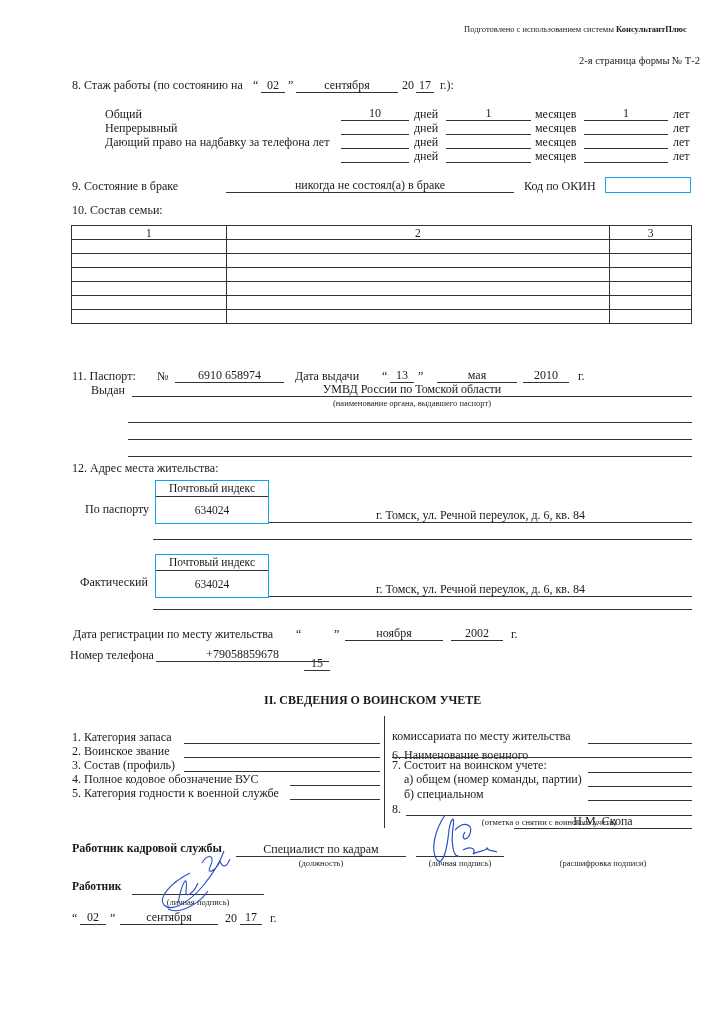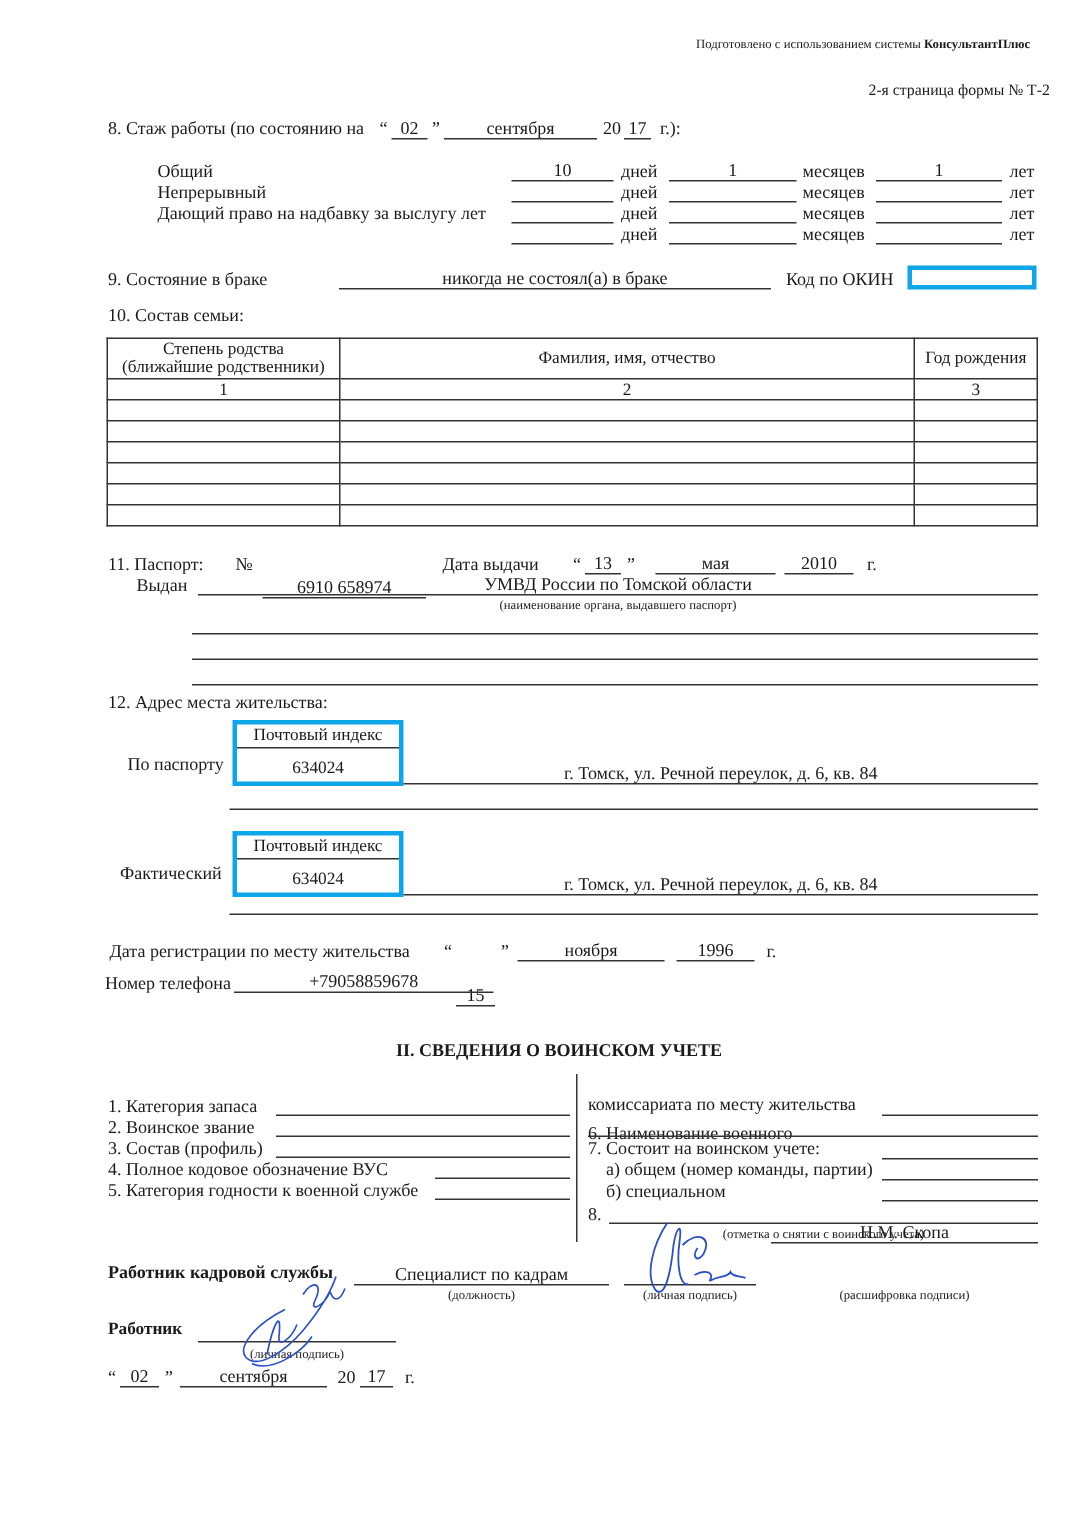--- a/index.html
+++ b/index.html
@@ -5,21 +5,21 @@
   html, body { margin:0; padding:0; background:#ffffff; }
   body { width:724px; height:1024px; position:relative; overflow:hidden;
          font-family:"Liberation Serif", "DejaVu Serif", serif; color:#1a1a1a; font-size:12px; }
   .abs { position:absolute; white-space:nowrap; }
   .ul { position:absolute; border-bottom:1px solid #333; height:14px; text-align:center; line-height:14px; }
   .hl { position:absolute; height:0; border-top:1px solid #333; }
   .cap { position:absolute; font-size:8.5px; text-align:center; white-space:nowrap; color:#222; }
   .bold { font-weight:bold; }
   table.fam { position:absolute; left:71px; top:225px; width:621px; border-collapse:collapse; }
   table.fam td { border:1px solid #333; padding:0; text-align:center; font-size:11.5px; }
-  .box { position:absolute; border:3px solid #0ea5e9; box-sizing:border-box; text-align:center; font-size:11.5px; }
+  .box { position:absolute; border:1px solid #0ea5e9; box-sizing:border-box; text-align:center; font-size:11.5px; }
   .sig { position:absolute; }
 </style>
 </head>
 <body>
 
 <div class="abs" style="left:464px; top:24px; font-size:8.5px;">
   <span>Подготовлено с использованием системы </span><span class="bold">КонсультантПлюс</span>
 </div>
 <div class="abs" style="left:579px; top:55px; font-size:10.5px;">2-я страница формы № Т-2</div>
 
@@ -27,21 +27,21 @@
 <div class="abs" style="left:253px; top:78px;">“</div>
 <div class="ul" style="left:261px; top:78px; width:24px;">02</div>
 <div class="abs" style="left:288px; top:78px;">”</div>
 <div class="ul" style="left:296px; top:78px; width:102px;">сентября</div>
 <div class="abs" style="left:402px; top:78px;">20</div>
 <div class="ul" style="left:416px; top:78px; width:18px;">17</div>
 <div class="abs" style="left:440px; top:78px;">г.):</div>
 
 <div class="abs" style="left:105px; top:107px;">Общий</div>
 <div class="abs" style="left:105px; top:121px;">Непрерывный</div>
-<div class="abs" style="left:105px; top:135px;">Дающий право на надбавку за выслугу лет</div>
+<div class="abs" style="left:105px; top:135px;">Дающий право на надбавку за телефона лет</div>
 
 <div>
   <div class="ul" style="left:341px; top:106px; width:68px;">10</div>
   <div class="abs" style="left:414px; top:107px;">дней</div>
   <div class="ul" style="left:446px; top:106px; width:85px;">1</div>
   <div class="abs" style="left:535px; top:107px;">месяцев</div>
   <div class="ul" style="left:584px; top:106px; width:84px;">1</div>
   <div class="abs" style="left:673px; top:107px;">лет</div>
 </div>
 <div>
@@ -75,25 +75,20 @@
 <div class="box" style="left:605px; top:177px; width:86px; height:16px;"></div>
 
 <div class="abs" style="left:72px; top:203px;">10. Состав семьи:</div>
 <table class="fam">
   <colgroup>
       <col style="width:155px">
       <col style="width:384px">
       <col style="width:82px">
     </colgroup>
   <tbody>
-      <tr style="height:27px">
-    <td style="line-height:12px;"><span style="display:inline-block; width:140px; white-space:normal;">Степень родства (ближайшие родственники)</span></td>
-    <td>Фамилия, имя, отчество</td>
-    <td>Год рождения</td>
-  </tr>
   <tr style="height:14px">
     <td style="line-height:12px;">1</td>
     <td style="line-height:12px;">2</td>
     <td style="line-height:12px;">3</td>
   </tr>
   <tr style="height:14px">
         <td></td>
         <td></td>
         <td></td>
       </tr>
@@ -120,21 +115,21 @@
   <tr style="height:14px">
         <td></td>
         <td></td>
         <td></td>
       </tr>
 </tbody>
   </table>
 
 <div class="abs" style="left:72px; top:369px;">11. Паспорт:</div>
 <div class="abs" style="left:157px; top:369px;">№</div>
-<div class="ul" style="left:175px; top:384px; width:109px;">6910 658974</div>
+<div class="ul" style="left:175px; top:368px; width:109px;">6910 658974</div>
 <div class="abs" style="left:295px; top:369px;">Дата выдачи</div>
 <div class="abs" style="left:382px; top:369px;">“</div>
 <div class="ul" style="left:390px; top:368px; width:24px;">13</div>
 <div class="abs" style="left:418px; top:369px;">”</div>
 <div class="ul" style="left:437px; top:368px; width:80px;">мая</div>
 <div class="ul" style="left:523px; top:368px; width:46px;">2010</div>
 <div class="abs" style="left:578px; top:369px;">г.</div>
 
 <div class="abs" style="left:91px; top:383px;">Выдан</div>
 <div class="ul" style="left:132px; top:382px; width:560px;">УМВД России по Томской области</div>
@@ -159,21 +154,21 @@
 </div>
 <div class="abs" style="left:80px; top:575px;">Фактический</div>
 <div class="ul" style="left:269px; top:582px; width:423px;">г. Томск, ул. Речной переулок, д. 6, кв. 84</div>
 <div class="hl" style="left:153px; top:609px; width:539px;"></div>
 
 <div class="abs" style="left:73px; top:627px;">Дата регистрации по месту жительства</div>
 <div class="abs" style="left:296px; top:627px;">“</div>
 <div class="ul" style="left:304px; top:656px; width:26px;">15</div>
 <div class="abs" style="left:334px; top:627px;">”</div>
 <div class="ul" style="left:345px; top:626px; width:98px;">ноября</div>
-<div class="ul" style="left:451px; top:626px; width:52px;">1996</div>
+<div class="ul" style="left:451px; top:626px; width:52px;">2002</div>
 <div class="abs" style="left:511px; top:627px;">г.</div>
 
 <div class="abs" style="left:70px; top:648px;">Номер телефона</div>
 <div class="ul" style="left:156px; top:647px; width:173px; text-align:center;">+79058859678</div>
 
 <div class="abs bold" style="left:264px; top:693px; font-size:12px;">II. СВЕДЕНИЯ О ВОИНСКОМ УЧЕТЕ</div>
 
 <div class="abs" style="left:384px; top:716px; width:0; height:112px; border-left:1px solid #333;"></div>
 
 <div class="abs" style="left:72px; top:730px;">1. Категория запаса</div>

